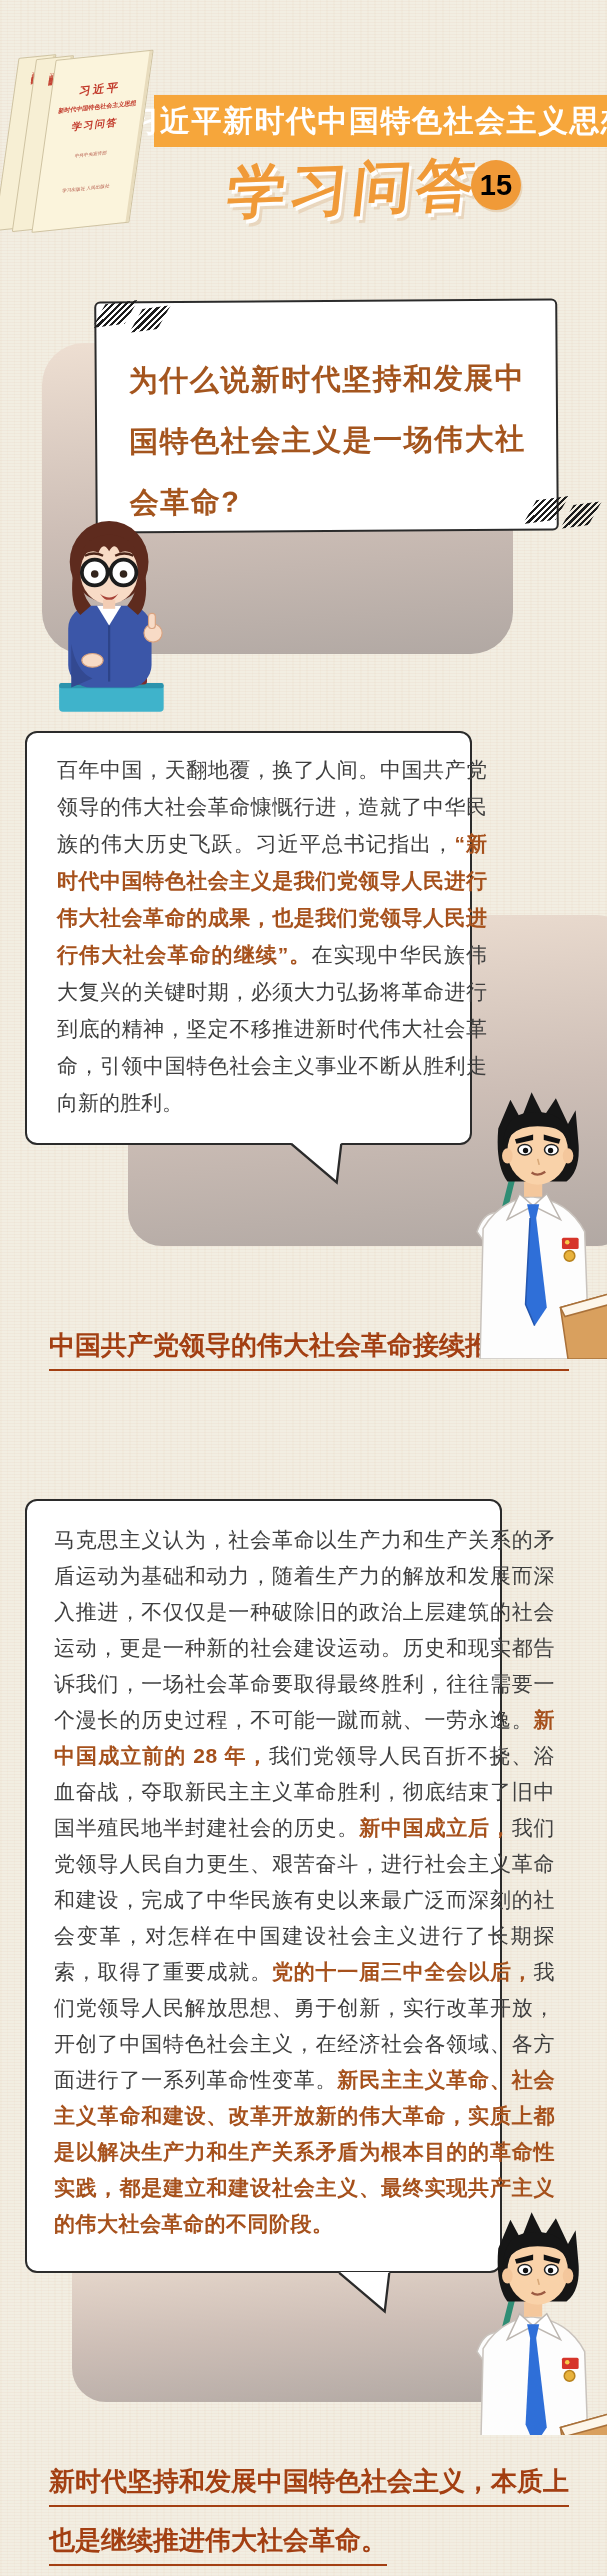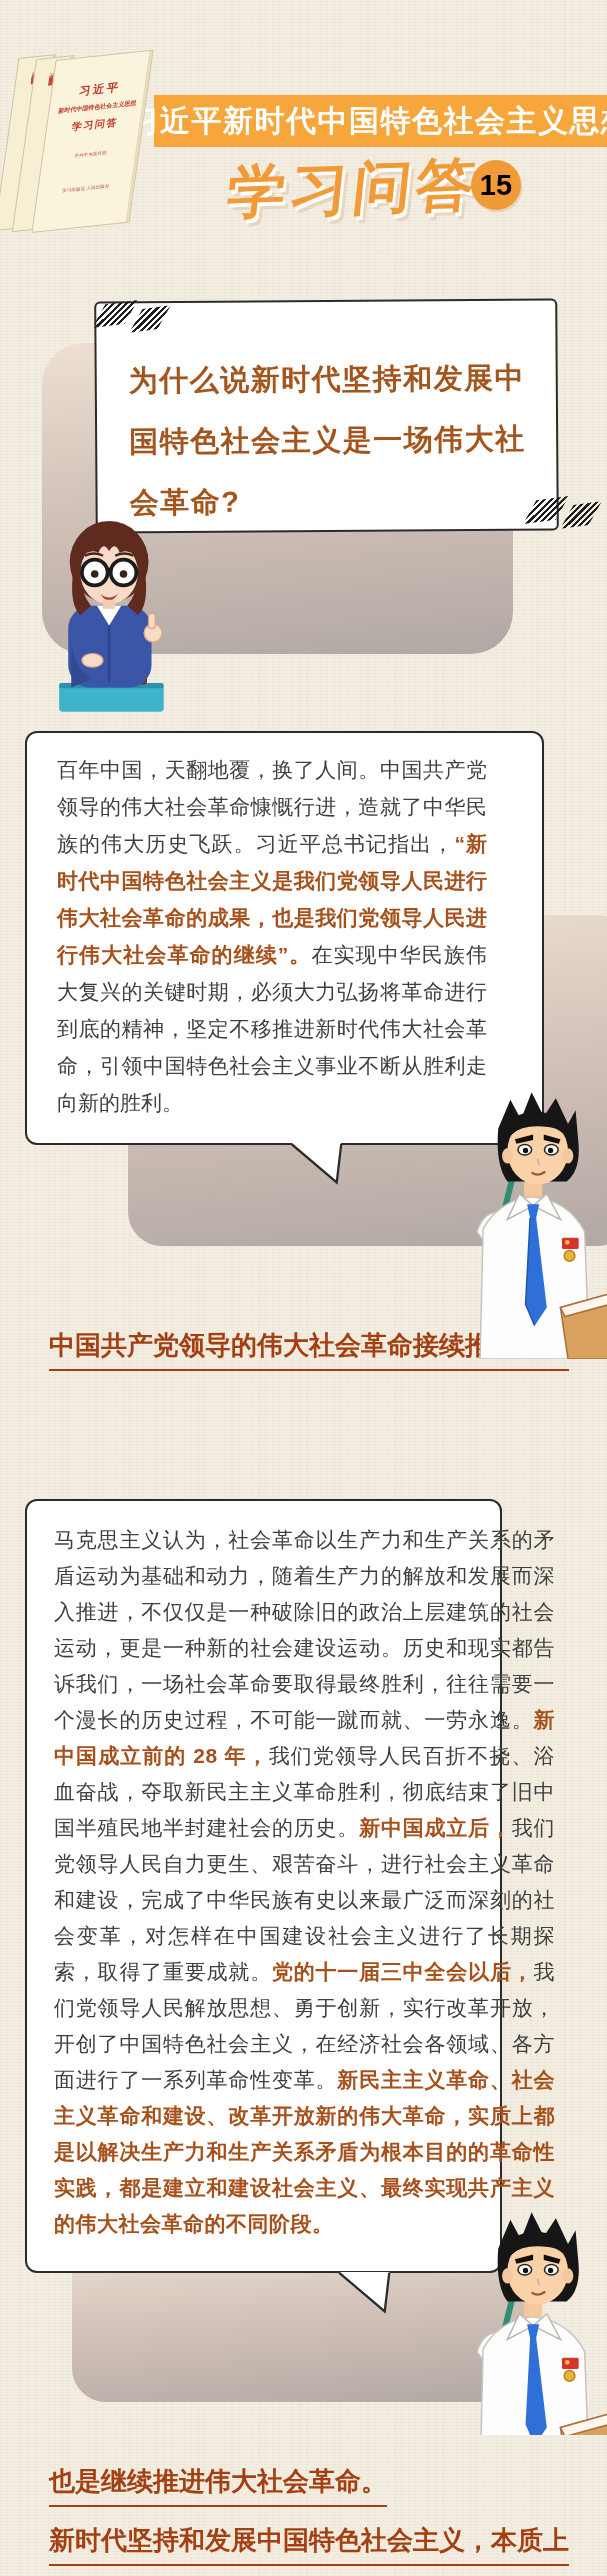--- a/index.html
+++ b/index.html
@@ -90,21 +90,21 @@
   .hatch.h1{left:100px;top:302px;}
   .hatch.h2{left:137px;top:307px;width:26px;}
   .hatch.h3{left:531px;top:498px;}
   .hatch.h4{left:568px;top:503px;width:26px;}
 
   
   .talkbox{
     background:#fff;border:2.3px solid var(--border-dark);border-radius:12px;
     z-index:4;box-sizing:border-box;
   }
-  .bubble1{left:25px;top:731px;width:519px;height:414px;}
+  .bubble1{left:25px;top:731px;width:447px;height:414px;}
   .bubble1 .talk-text{left:30px;top:18px;width:430px;}
   .box2{left:25px;top:1499px;width:477px;height:774px;}
   .box2 .talk-text{left:27px;top:21px;width:501px;letter-spacing:0.5px;line-height:36px;}
   .talk-text{
     position:absolute;
     color:var(--body-gray);font-size:21px;line-height:37px;text-align:justify;
   }
   .seg-bold{font-weight:700;color:var(--seg-red);}
   .tail{position:absolute;z-index:5;}
   .tail1{left:288px;top:1143px;}
@@ -307,18 +307,18 @@
       <ellipse cx="93" cy="92" rx="9" ry="7" fill="#fff" stroke="#222" stroke-width="2"></ellipse>
       <ellipse cx="128" cy="92" rx="9" ry="7" fill="#fff" stroke="#222" stroke-width="2"></ellipse>
       <circle cx="94" cy="93" r="3.5" fill="#111"></circle>
       <circle cx="127" cy="93" r="3.5" fill="#111"></circle>
       <path d="M110,104 L112,112" stroke="#d8a878" stroke-width="2" fill="none"></path>
       <path d="M102,122 Q110,128 120,121" stroke="#9c5a42" stroke-width="3" fill="none"></path>
     </svg>
   </div>
 
   <div class="abs red-head head2">
+    <div class="hl"><span>新时代坚持和发展中国特色社会主义，本质上</span></div>
     <div class="hl"><span>也是继续推进伟大社会革命。</span></div>
-    <div class="hl"><span>新时代坚持和发展中国特色社会主义，本质上</span></div>
   </div>
 
 </div>
 
 
 </body></html>

